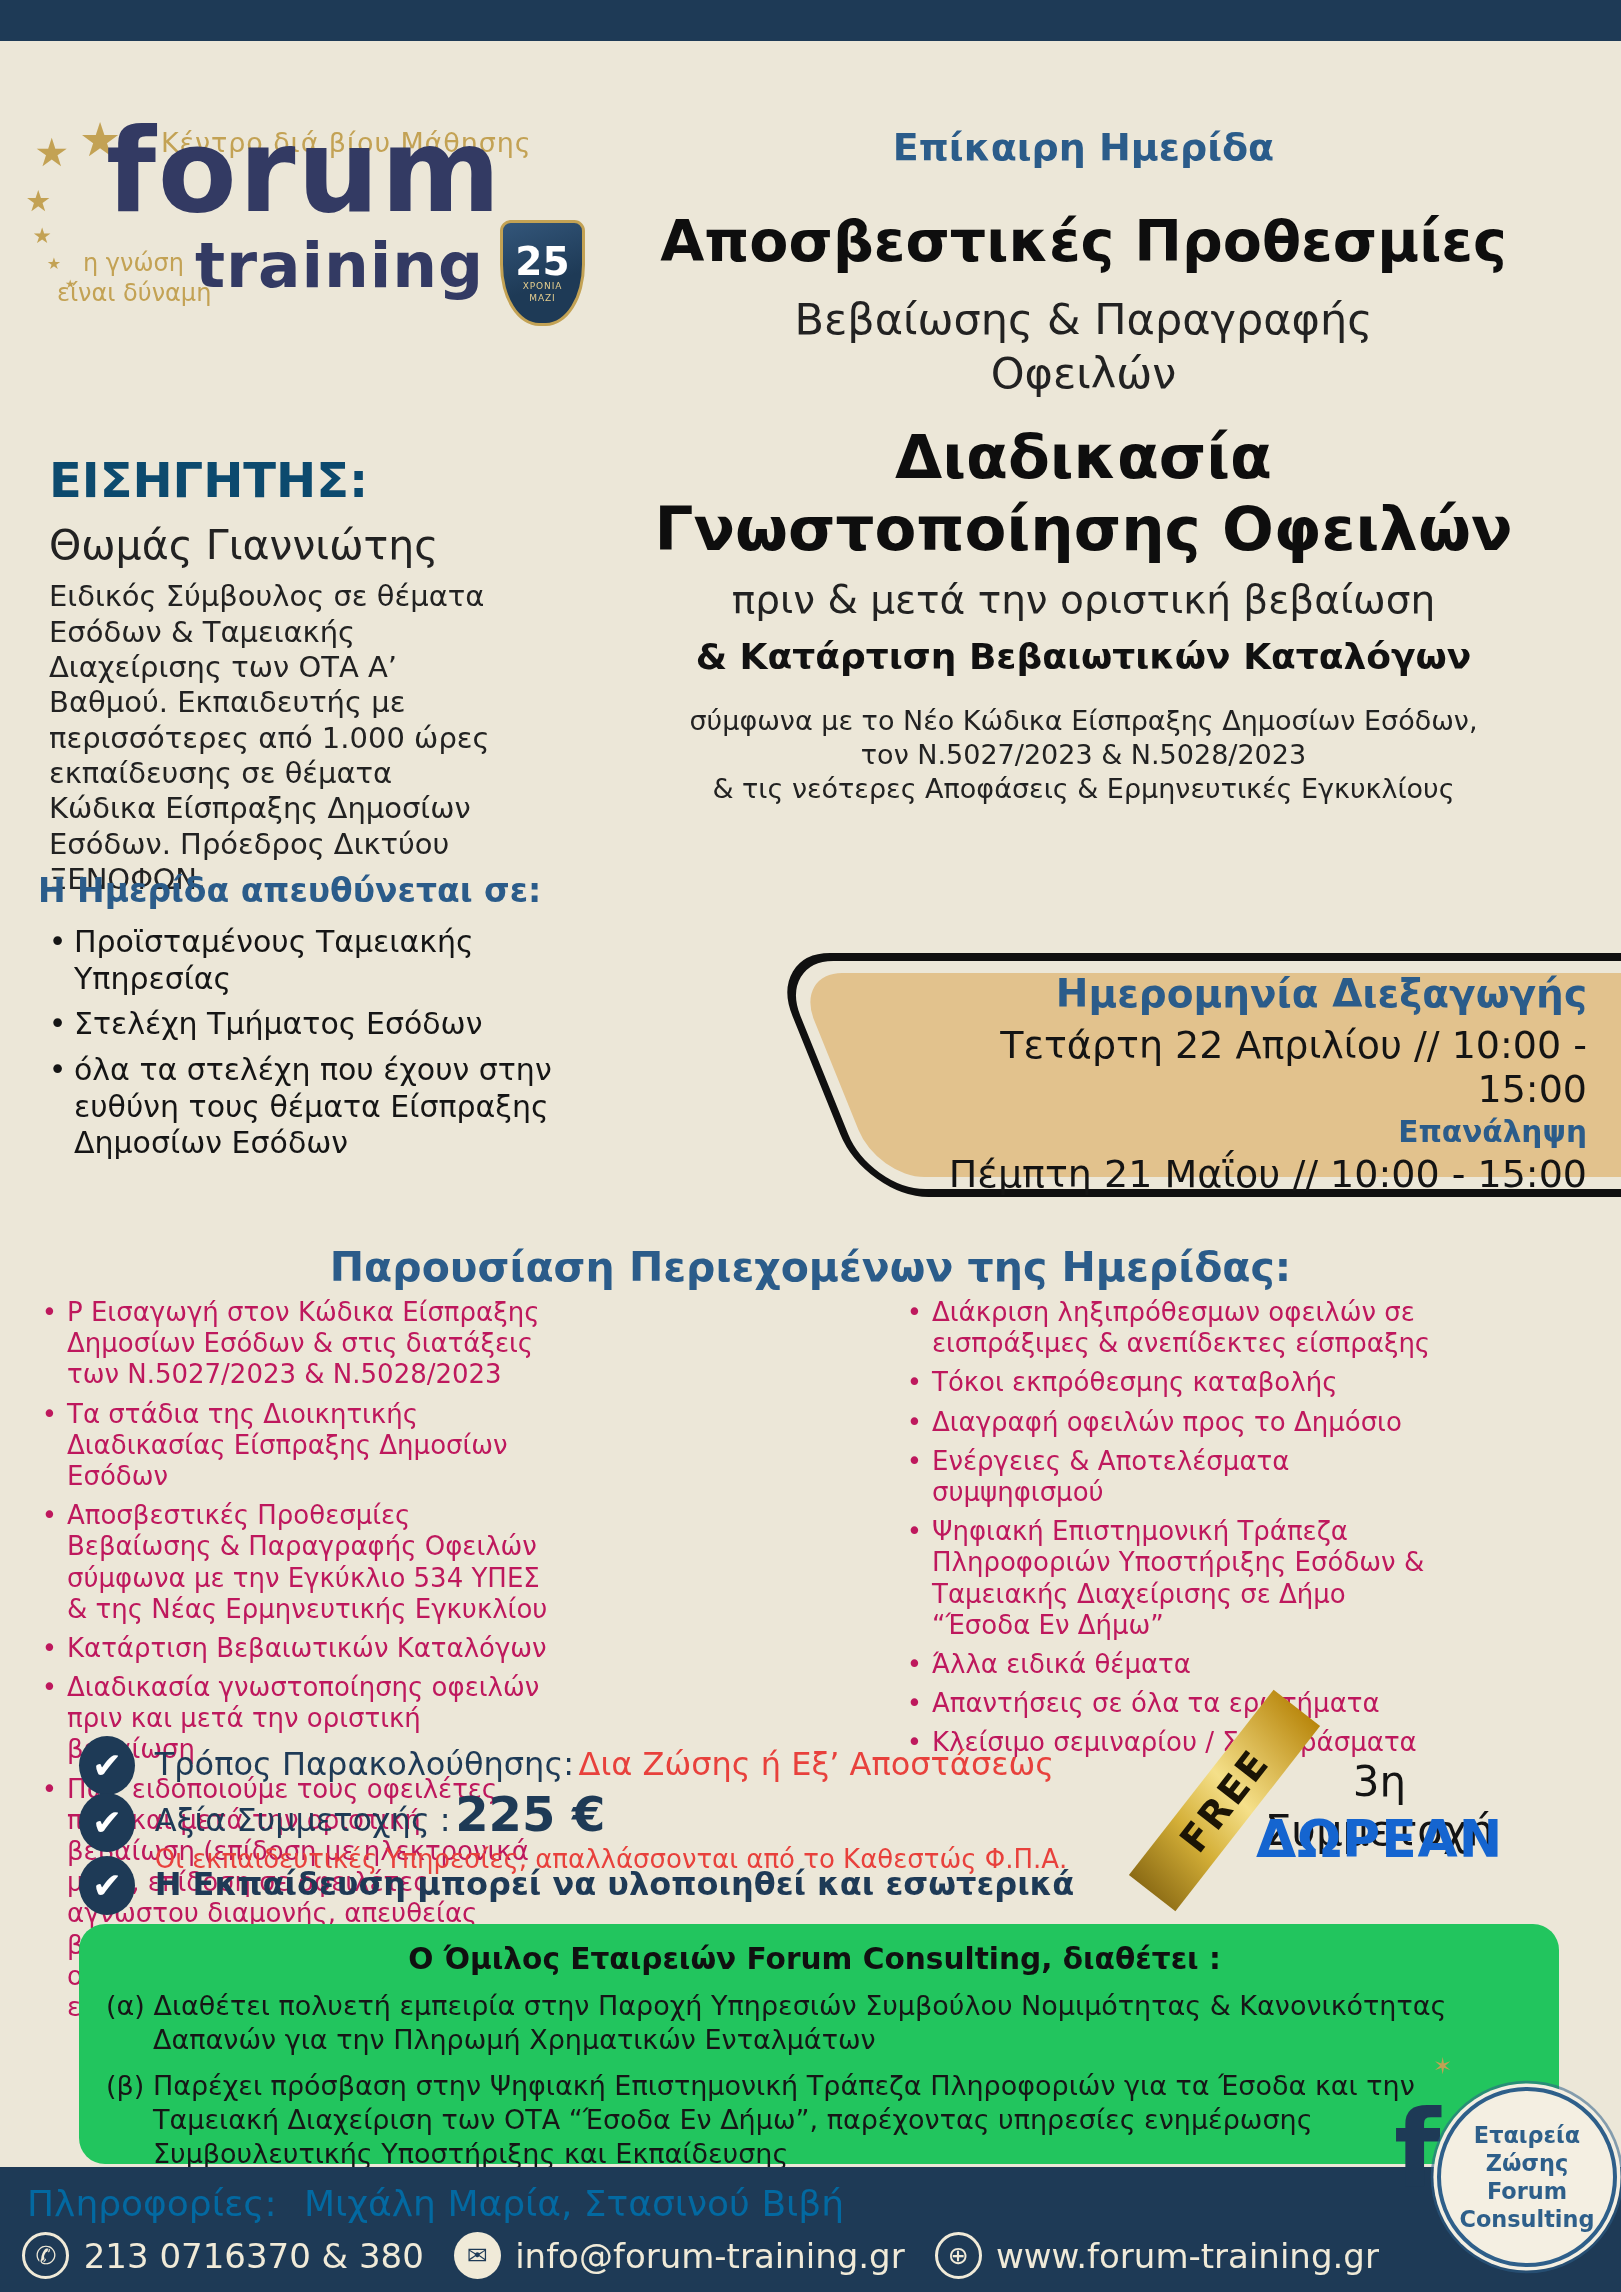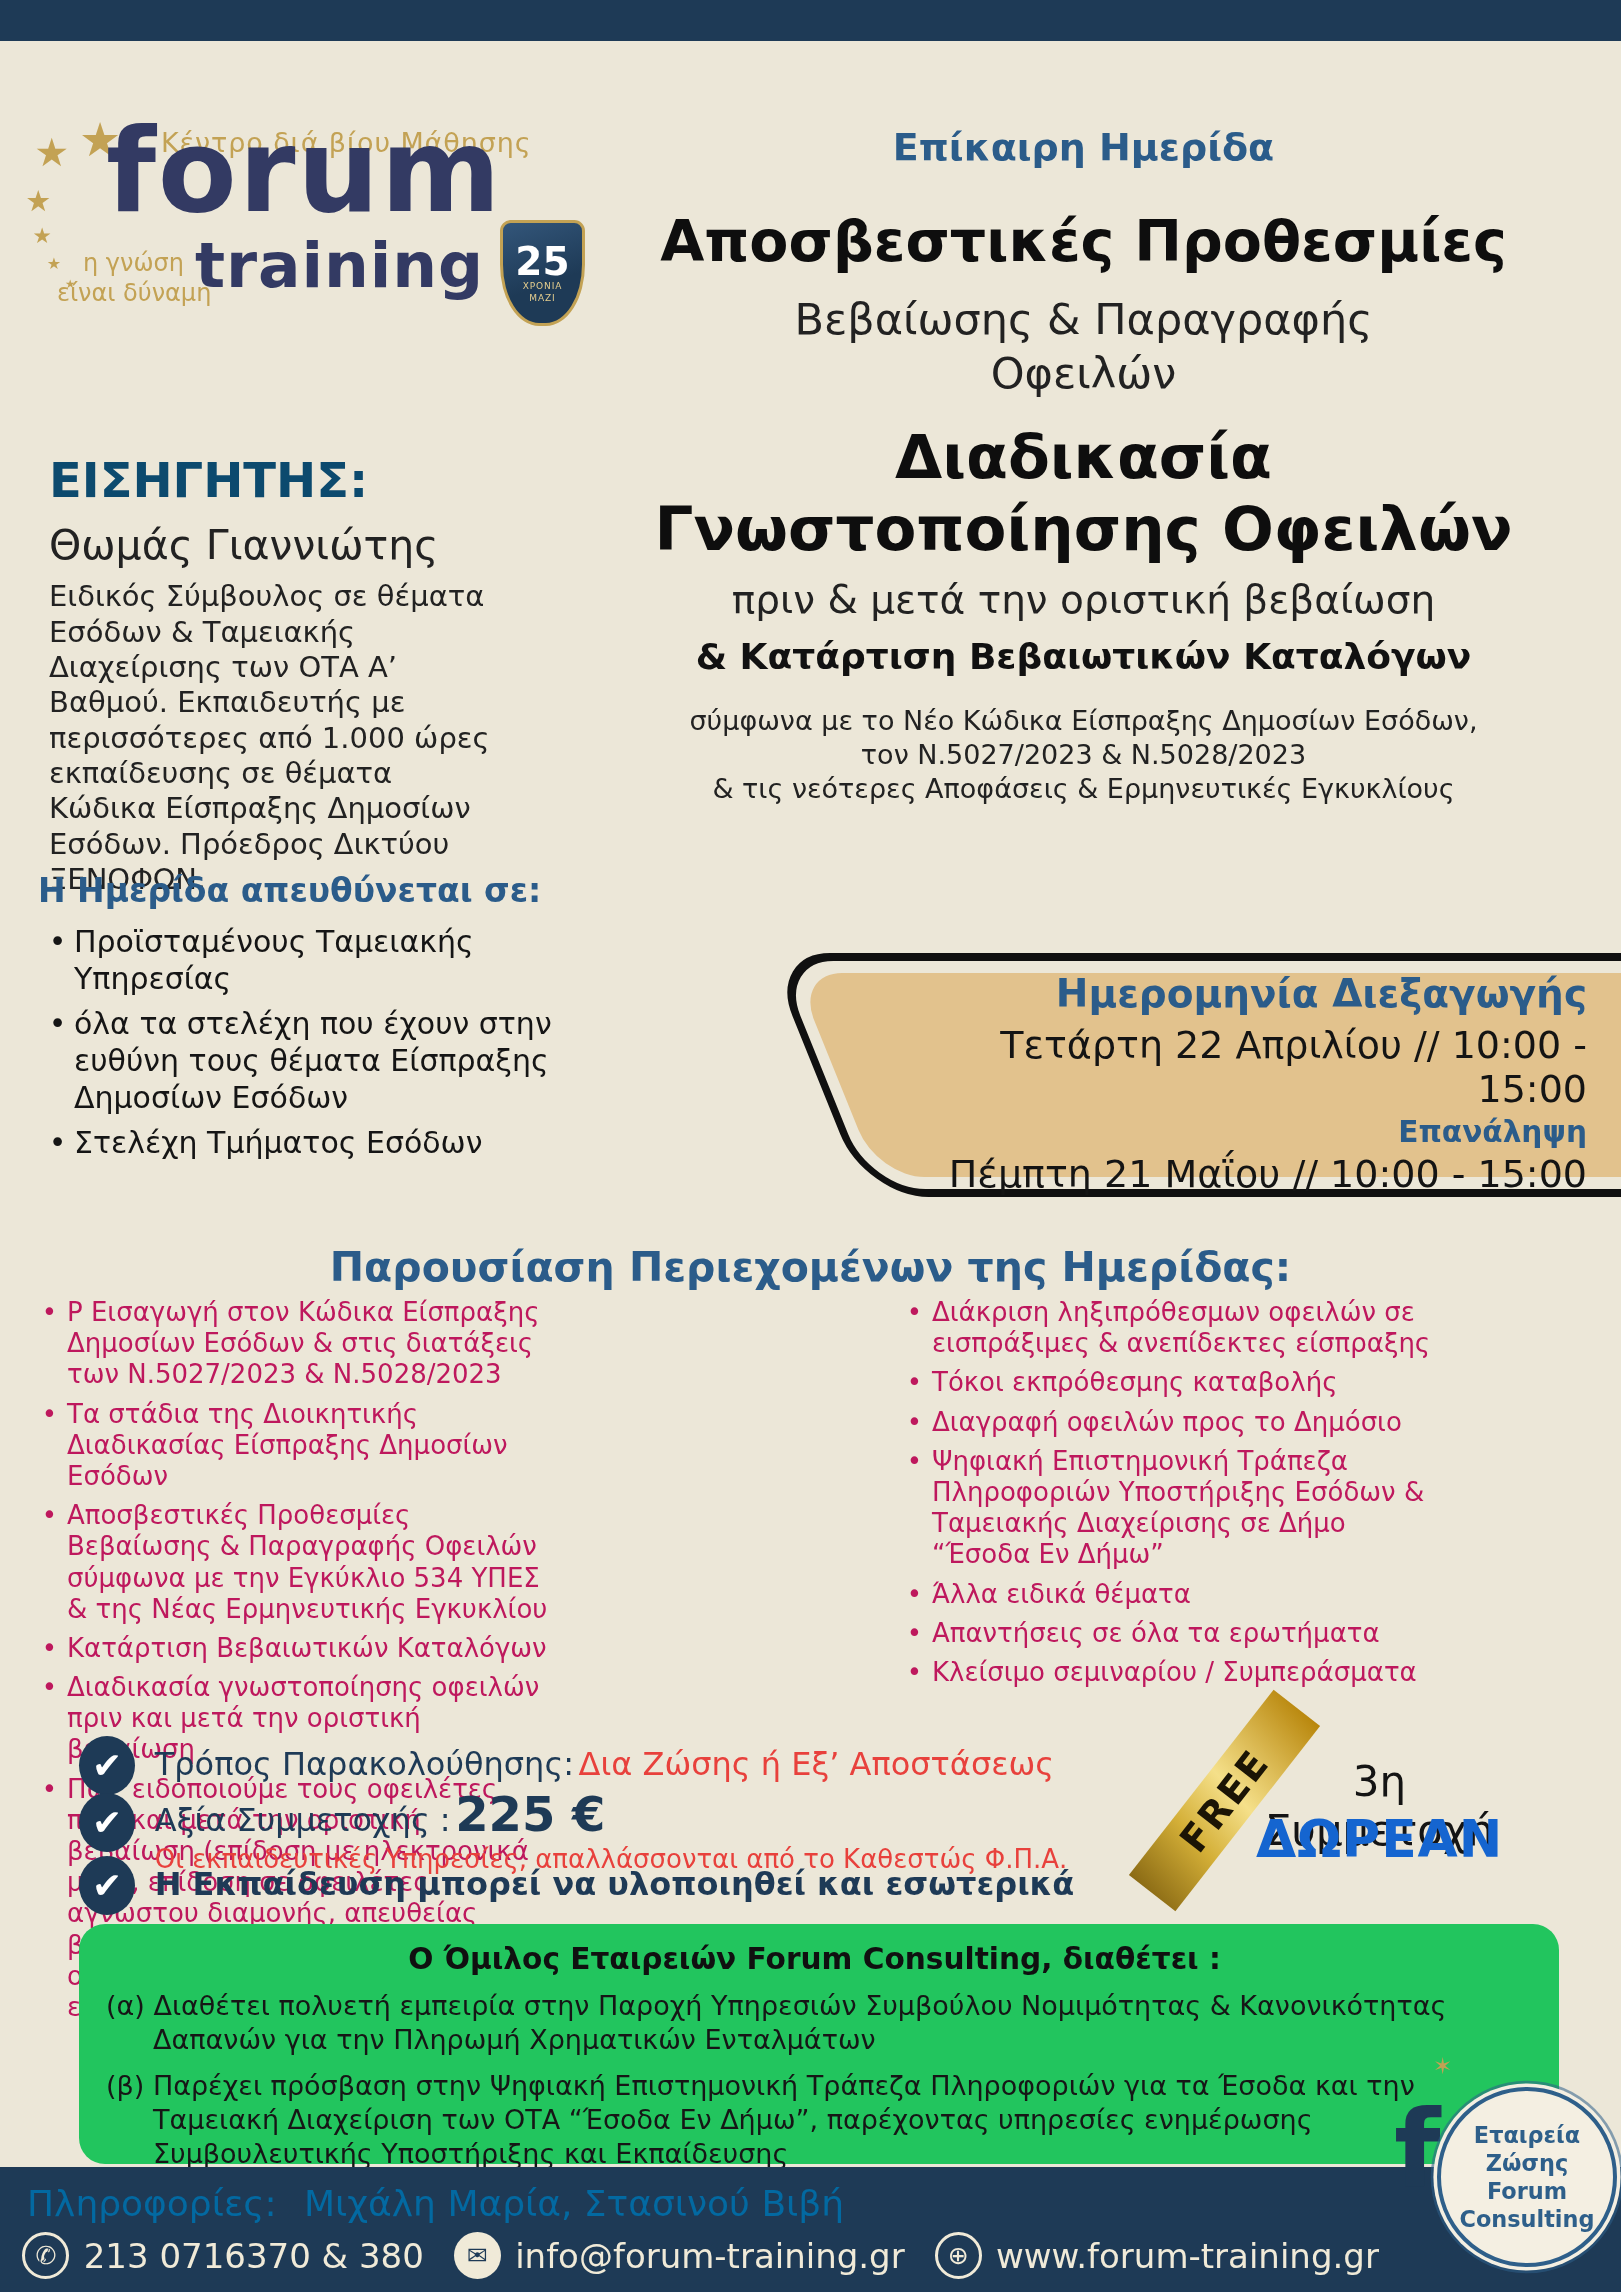--- a/index.html
+++ b/index.html
@@ -149,22 +149,22 @@
 <div class="abs speaker">
   <div class="speaker-h">ΕΙΣΗΓΗΤΗΣ:</div>
   <div class="speaker-n">Θωμάς Γιαννιώτης</div>
   <p class="speaker-bio">Ειδικός Σύμβουλος σε θέματα Εσόδων &amp; Ταμειακής Διαχείρισης των ΟΤΑ Α’ Βαθμού. Εκπαιδευτής με περισσότερες από 1.000 ώρες εκπαίδευσης σε θέματα Κώδικα Είσπραξης Δημοσίων Εσόδων. Πρόεδρος Δικτύου ΞΕΝΟΦΩΝ.</p>
 </div>
 
 <div class="abs audience">
   <div class="audience-h">Η Ημερίδα απευθύνεται σε:</div>
   <ul class="blist">
     <li>Προϊσταμένους Ταμειακής Υπηρεσίας</li>
+    <li>Στελέχη Τμήματος Εσόδων</li>
     <li>όλα τα στελέχη που έχουν στην ευθύνη τους θέματα Είσπραξης Δημοσίων Εσόδων</li>
-    <li>Στελέχη Τμήματος Εσόδων</li>
   </ul>
 </div>
 
 <div class="abs sched-shape">
   <div class="sched-fill"></div>
 </div>
 <div class="abs sched-text">
   <div class="sched-h">Ημερομηνία Διεξαγωγής</div>
   <div class="sched-d">Τετάρτη 22 Απριλίου // 10:00 - 15:00</div>
   <div class="sched-r">Επανάληψη</div>
@@ -180,20 +180,21 @@
     <li>Κατάρτιση Βεβαιωτικών Καταλόγων</li>
     <li>Διαδικασία γνωστοποίησης οφειλών πριν και μετά την  οριστική βεβαίωση</li>
     <li>Πως ειδοποιούμε τους οφειλέτες πριν και μετά την οριστική βεβαίωση (επίδοση με ηλεκτρονικά μέσα, επίδοση σε οφειλέτες αγνώστου διαμονής, απευθείας βεβαίωσης, ατομική ειδοποίηση οφειλών, συνέπειες μη ορθής &amp; εμπρόθεσμης επίδοσης κλπ)</li>
   </ul>
 </div>
 <div class="abs agenda-right">
   <ul class="blist">
     <li>Διάκριση ληξιπρόθεσμων οφειλών σε εισπράξιμες  &amp; ανεπίδεκτες είσπραξης</li>
     <li>Τόκοι εκπρόθεσμης καταβολής</li>
     <li>Διαγραφή οφειλών προς το Δημόσιο</li>
+    <li>Ενέργειες &amp; Αποτελέσματα συμψηφισμού</li>
     <li>Ψηφιακή Επιστημονική Τράπεζα Πληροφοριών Υποστήριξης Εσόδων &amp; Ταμειακής Διαχείρισης  σε Δήμο “Έσοδα Εν Δήμω”</li>
     <li>Άλλα ειδικά θέματα</li>
     <li>Απαντήσεις σε όλα τα ερωτήματα</li>
     <li>Κλείσιμο σεμιναρίου / Συμπεράσματα</li>
   </ul>
 </div>
 
 <div class="abs offer1 offer-row">
   <div class="check">✔</div>
   <div style="padding-top:9px;">

